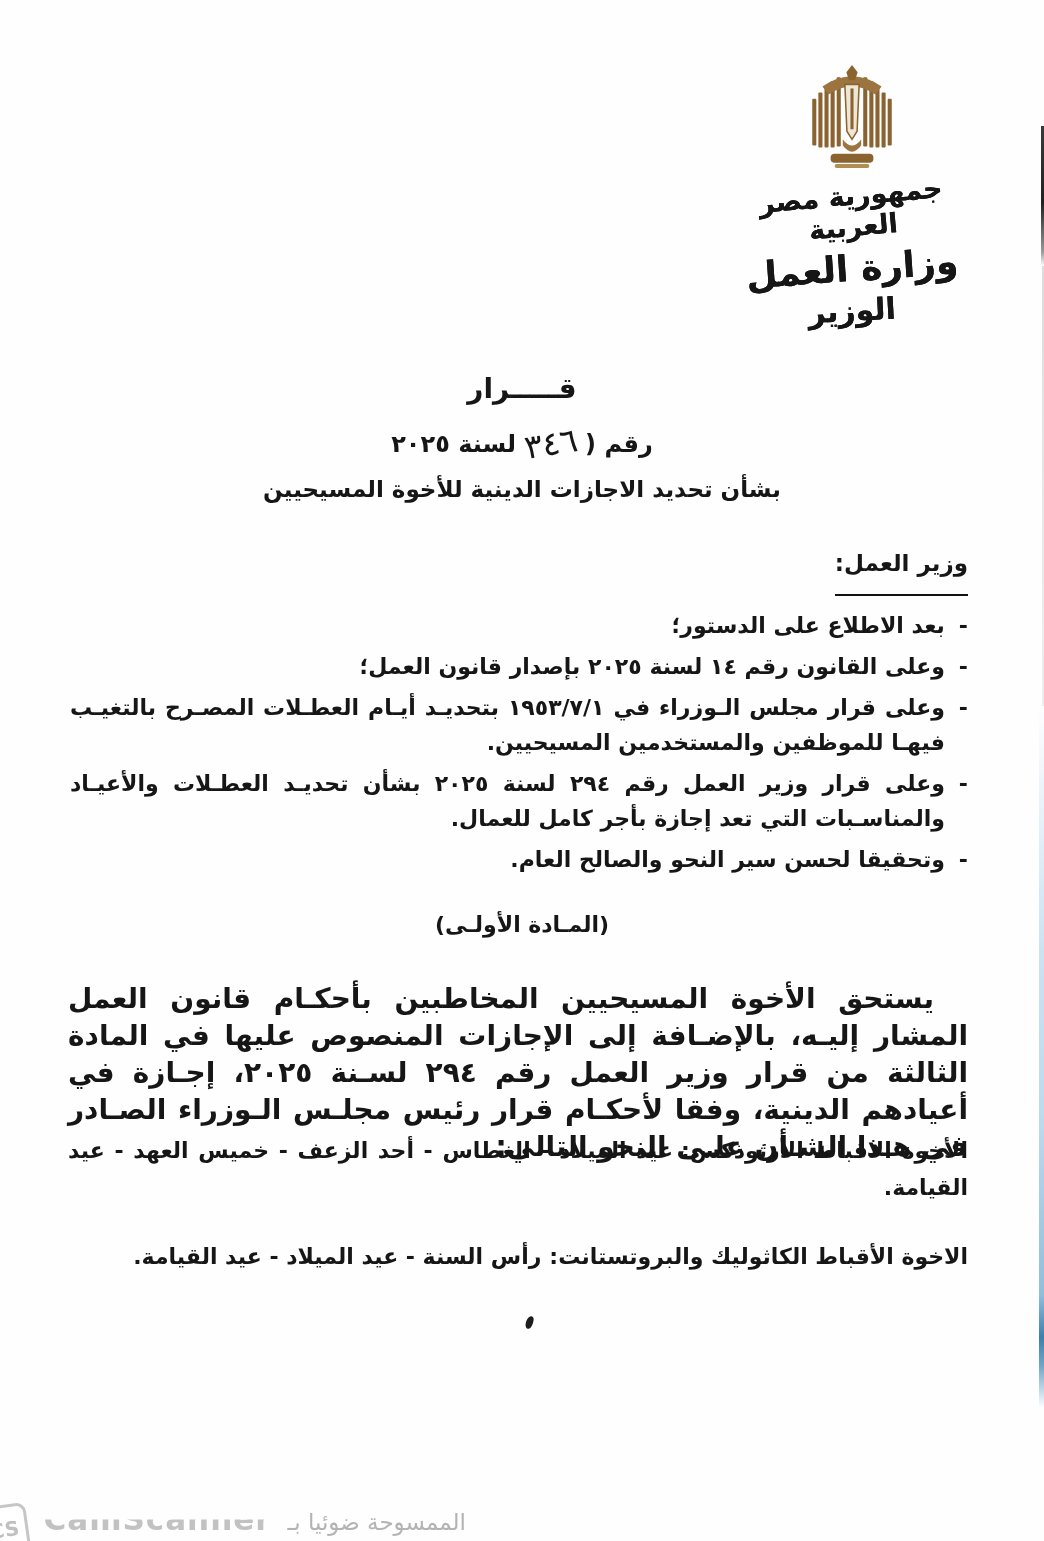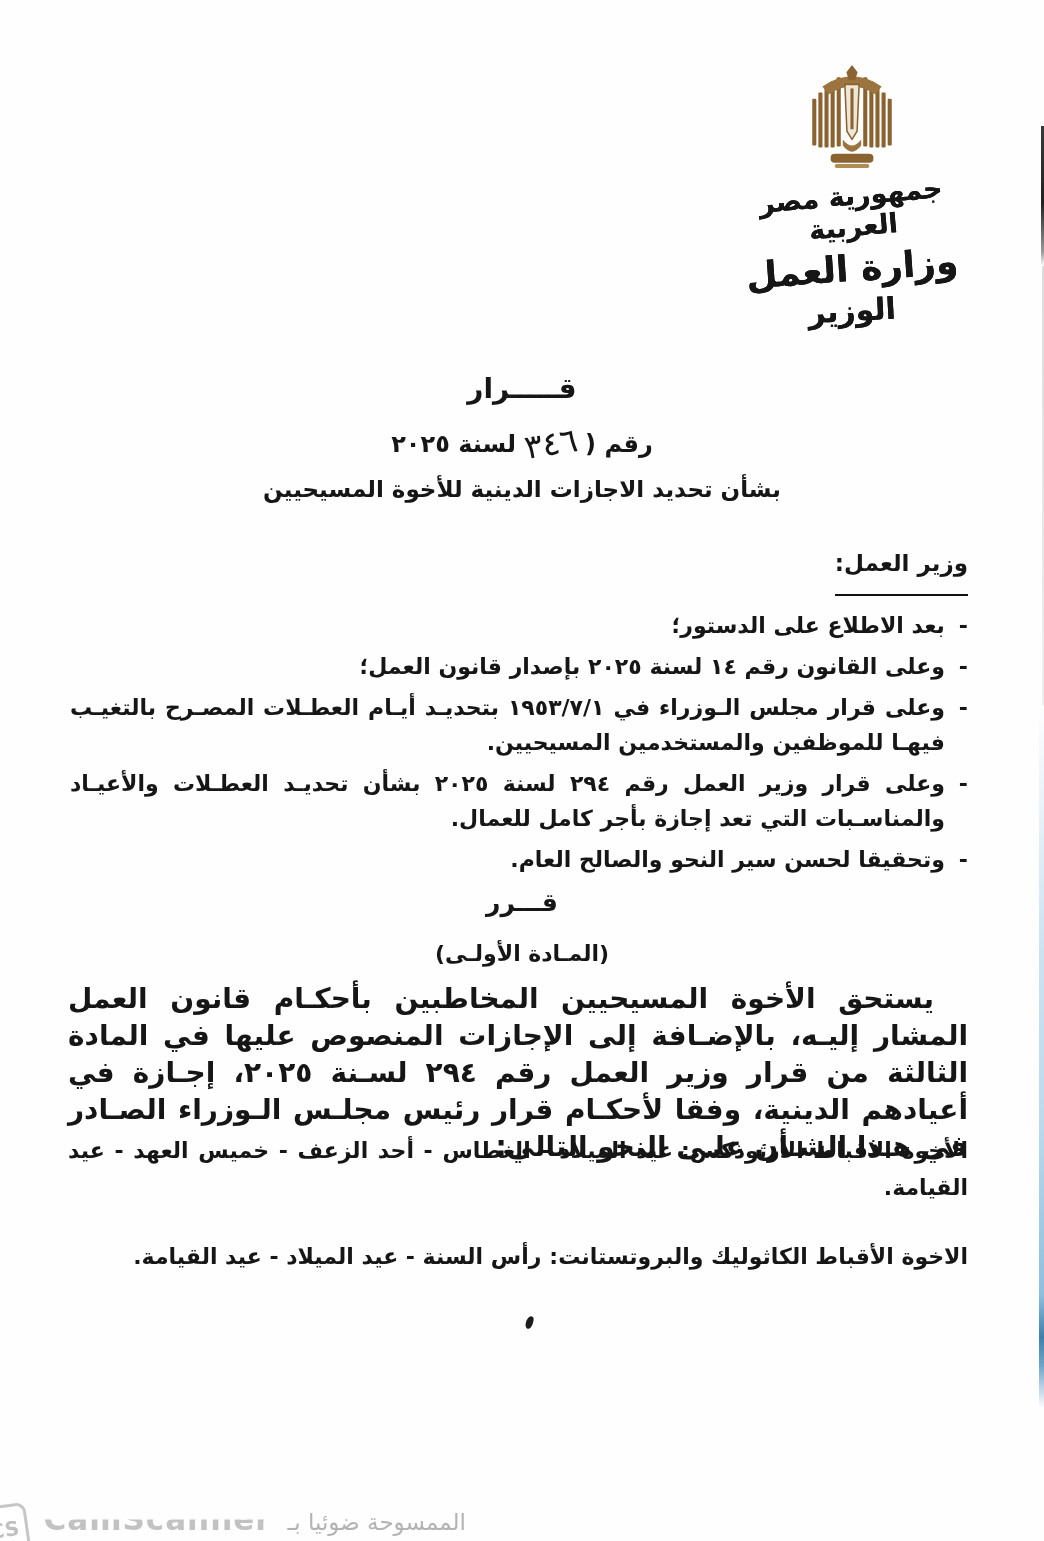--- a/index.html
+++ b/index.html
@@ -130,21 +130,20 @@
       <span class="dash">-</span>
       <span class="btext">وعلى قرار وزير العمل رقم ٢٩٤ لسنة ٢٠٢٥ بشأن تحديـد العطـلات والأعيـاد والمناسـبات التي تعد إجازة بأجر كامل للعمال.</span>
     </div>
     <div class="bullet">
       <span class="dash">-</span>
       <span class="btext">وتحقيقا لحسن سير النحو والصالح العام.</span>
     </div>
   </section>
 
   <section class="decision">
-    <div class="decided-word">قـــرر</div>
     <div class="article-one">(المـادة الأولـى)</div>
   </section>
 
   <section class="body-par">يستحق الأخوة المسيحيين المخاطبين بأحكـام قانون العمل المشار إليـه، بالإضـافة إلى الإجازات المنصوص عليها في المادة الثالثة من قرار وزير العمل رقم ٢٩٤ لسـنة ٢٠٢٥، إجـازة في أعيادهم الدينية، وفقا لأحكـام قرار رئيس مجلـس الـوزراء الصـادر في هـذا الشـأن علـى النحو التالي:</section>
 
   <section class="groups">
     <p class="group">
       <span class="glabel">الأخوة الاقباط الأرثوذكس:</span><span>عيد الميلاد - الغطاس - أحد الزعف - خميس العهد - عيد القيامة.</span>
     </p>
     <p class="group">

